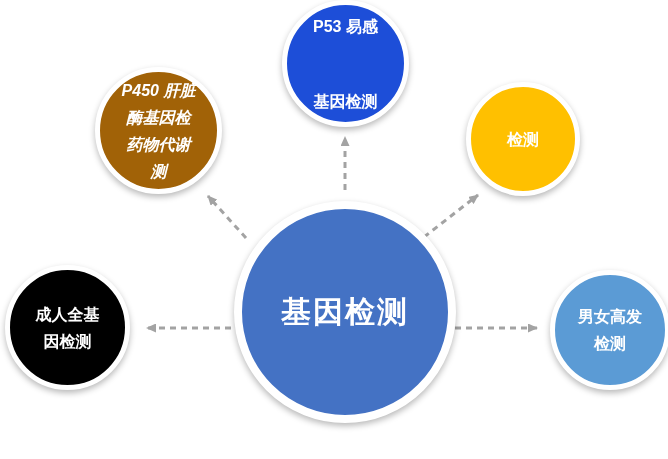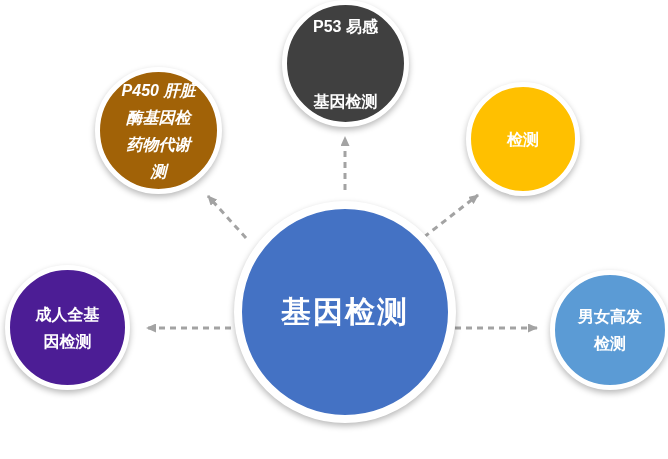--- a/index.html
+++ b/index.html
@@ -75,33 +75,33 @@
         <path d="M0,0 L10,4.5 L0,9 Z" style="fill: rgb(163, 163, 163);"></path>
       </marker>
     </defs>
     <line class="connector-line" x1="345" y1="190" x2="345" y2="137" marker-end="url(#arrowhead)" style="stroke: rgb(163, 163, 163);"></line>
     <line class="connector-line" x1="246" y1="238" x2="208" y2="196" marker-end="url(#arrowhead)" style="stroke: rgb(163, 163, 163);"></line>
     <line class="connector-line" x1="231" y1="328" x2="147" y2="328" marker-end="url(#arrowhead)" style="stroke: rgb(163, 163, 163);"></line>
     <line class="connector-line" x1="424" y1="237" x2="478" y2="195" marker-end="url(#arrowhead)" style="stroke: rgb(163, 163, 163);"></line>
     <line class="connector-line" x1="455" y1="328" x2="537" y2="328" marker-end="url(#arrowhead)" style="stroke: rgb(163, 163, 163);"></line>
   </svg>
 
-  <div class="node" id="node-p53" style="background-color: #404040; gap: 48px;">
+  <div class="node" id="node-p53" style="background-color: #1d4ed8; gap: 48px;">
     <div class="line">P53 易感</div>
     <div class="line">基因检测</div>
   </div>
 
   <div class="node" id="node-p450" style="background-color: #a16207; font-style: italic;">
     <div class="line">P450 肝脏</div>
     <div class="line">酶基因检</div>
     <div class="line">药物代谢</div>
     <div class="line">测</div>
   </div>
 
-  <div class="node" id="node-adult" style="background-color: #4c1d95;">
+  <div class="node" id="node-adult" style="background-color: #000000;">
     <div class="line">成人全基</div>
     <div class="line">因检测</div>
   </div>
 
   <div class="node" id="node-children" style="background-color: rgb(255, 192, 0);">
     <div class="line">检测</div>
   </div>
 
   <div class="node" id="node-disease" style="background-color: rgb(91, 155, 213);">
     <div class="line">男女高发</div>

